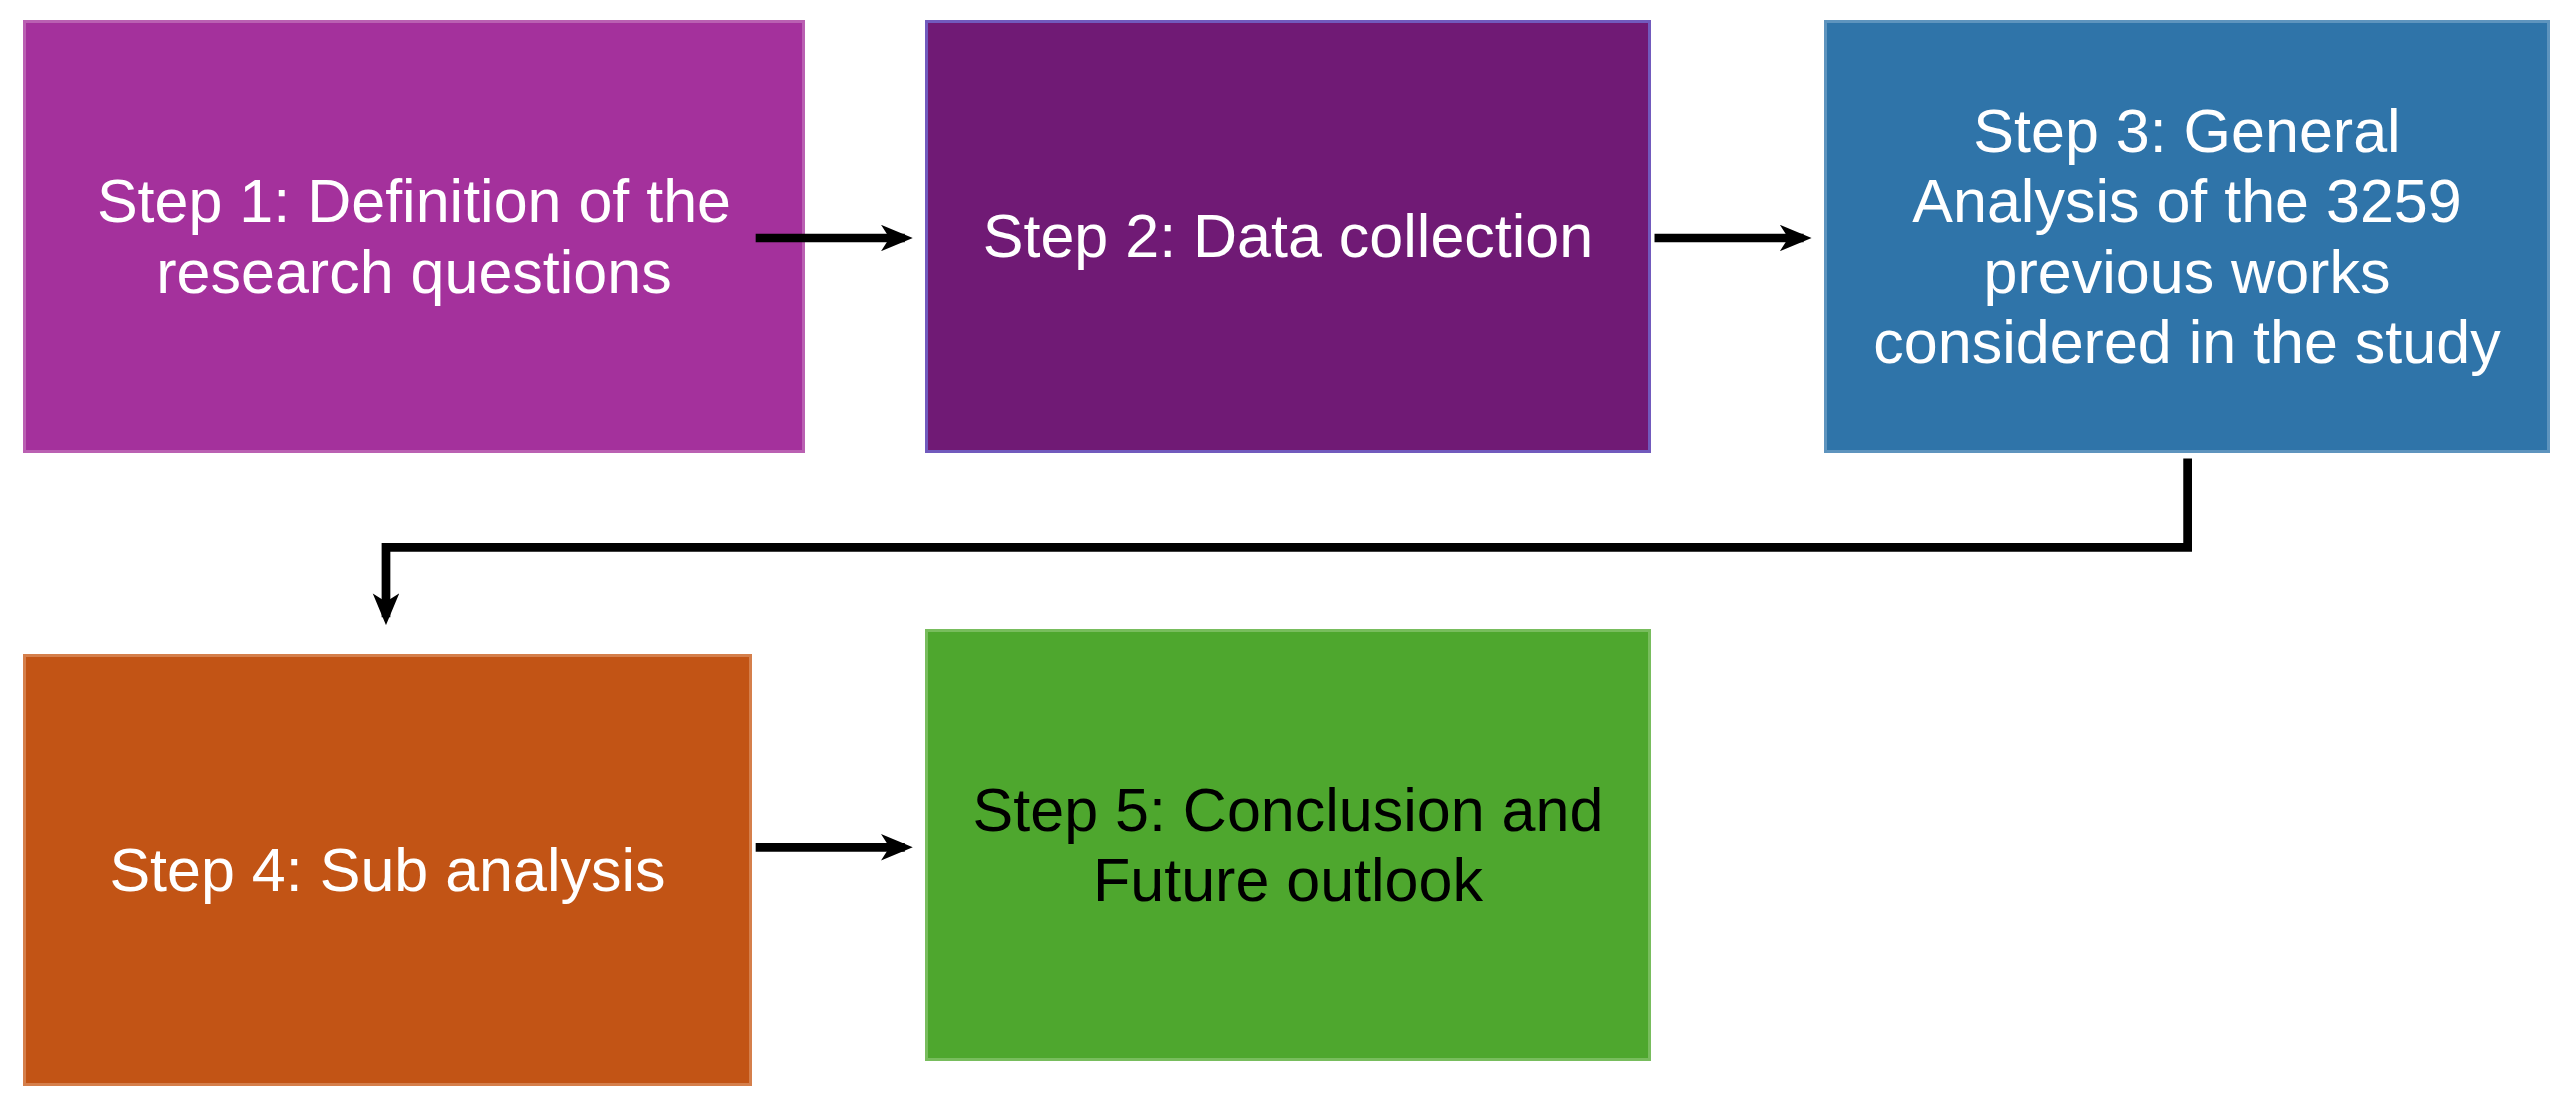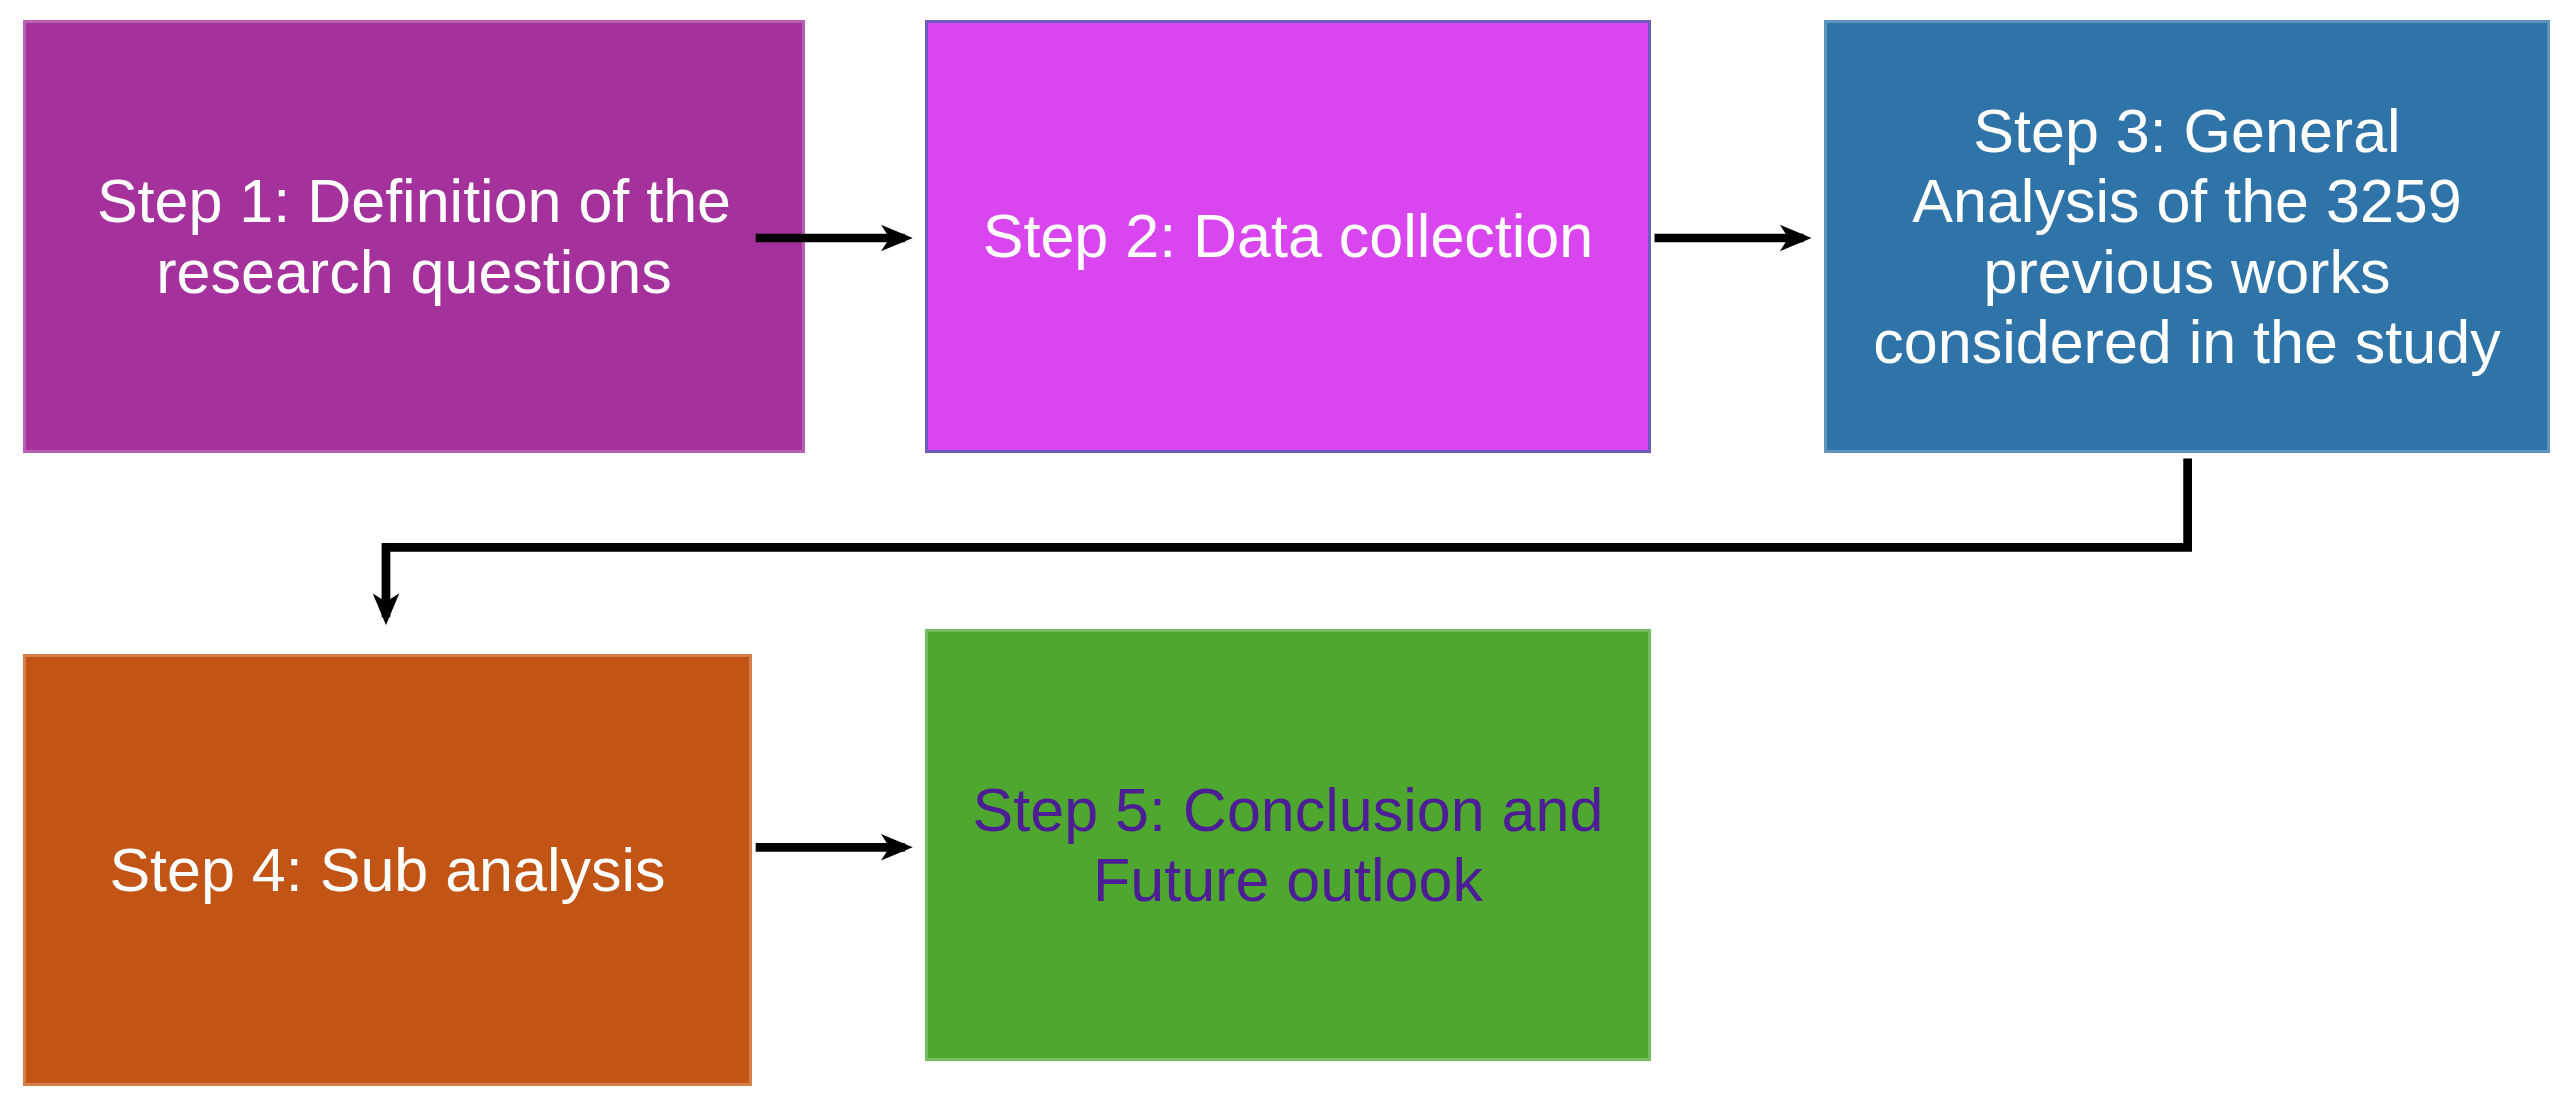--- a/index.html
+++ b/index.html
@@ -39,37 +39,37 @@
 </head>
 <body>
 
 <div id="canvas">
 
   <div class="step-box" style="left: 23px; top: 20px; width: 782px; height: 433px; background-color: rgb(164, 49, 156); border-color: rgb(186, 96, 178); align-items: center;">
     <span style="color: rgb(255, 255, 255);">Step 1: Definition of the
 research questions</span>
   </div>
 
-  <div class="step-box" style="left: 925px; top: 20px; width: 726px; height: 433px; background-color: #d946ef; border-color: rgb(113, 90, 189);">
+  <div class="step-box" style="left: 925px; top: 20px; width: 726px; height: 433px; background-color: #701a75; border-color: rgb(113, 90, 189);">
     <span style="color: rgb(255, 255, 255);">Step 2: Data collection</span>
   </div>
 
   <div class="step-box" style="left: 1824px; top: 20px; width: 726px; height: 433px; background-color: rgb(47, 116, 169); border-color: rgb(94, 148, 190);">
     <span style="color: rgb(255, 255, 255);">Step 3: General
 Analysis of the 3259
 previous works
 considered in the study</span>
   </div>
 
   <div class="step-box" style="left: 23px; top: 654px; width: 729px; height: 432px; background-color: rgb(194, 84, 21); border-color: rgb(213, 127, 75);">
     <span style="color: rgb(255, 255, 255);">Step 4: Sub analysis</span>
   </div>
 
   <div class="step-box" style="left: 925px; top: 629px; width: 726px; height: 432px; background-color: rgb(78, 167, 46); border-color: rgb(120, 189, 93);">
-    <span style="color: #4c1d95;">Step 5: Conclusion and
+    <span style="color: #000000;">Step 5: Conclusion and
 Future outlook</span>
   </div>
 
   <svg id="arrow-layer" width="2576" height="1094" viewBox="0 0 3246 1379">
     <defs>
       <marker id="arrowhead" viewBox="0 0 12 10" refX="9" refY="5" markerWidth="40" markerHeight="34" markerUnits="userSpaceOnUse" orient="auto">
         <path d="M0,0 L12,5 L0,10 L3.2,5 Z" fill="#000000"></path>
       </marker>
     </defs>
 

